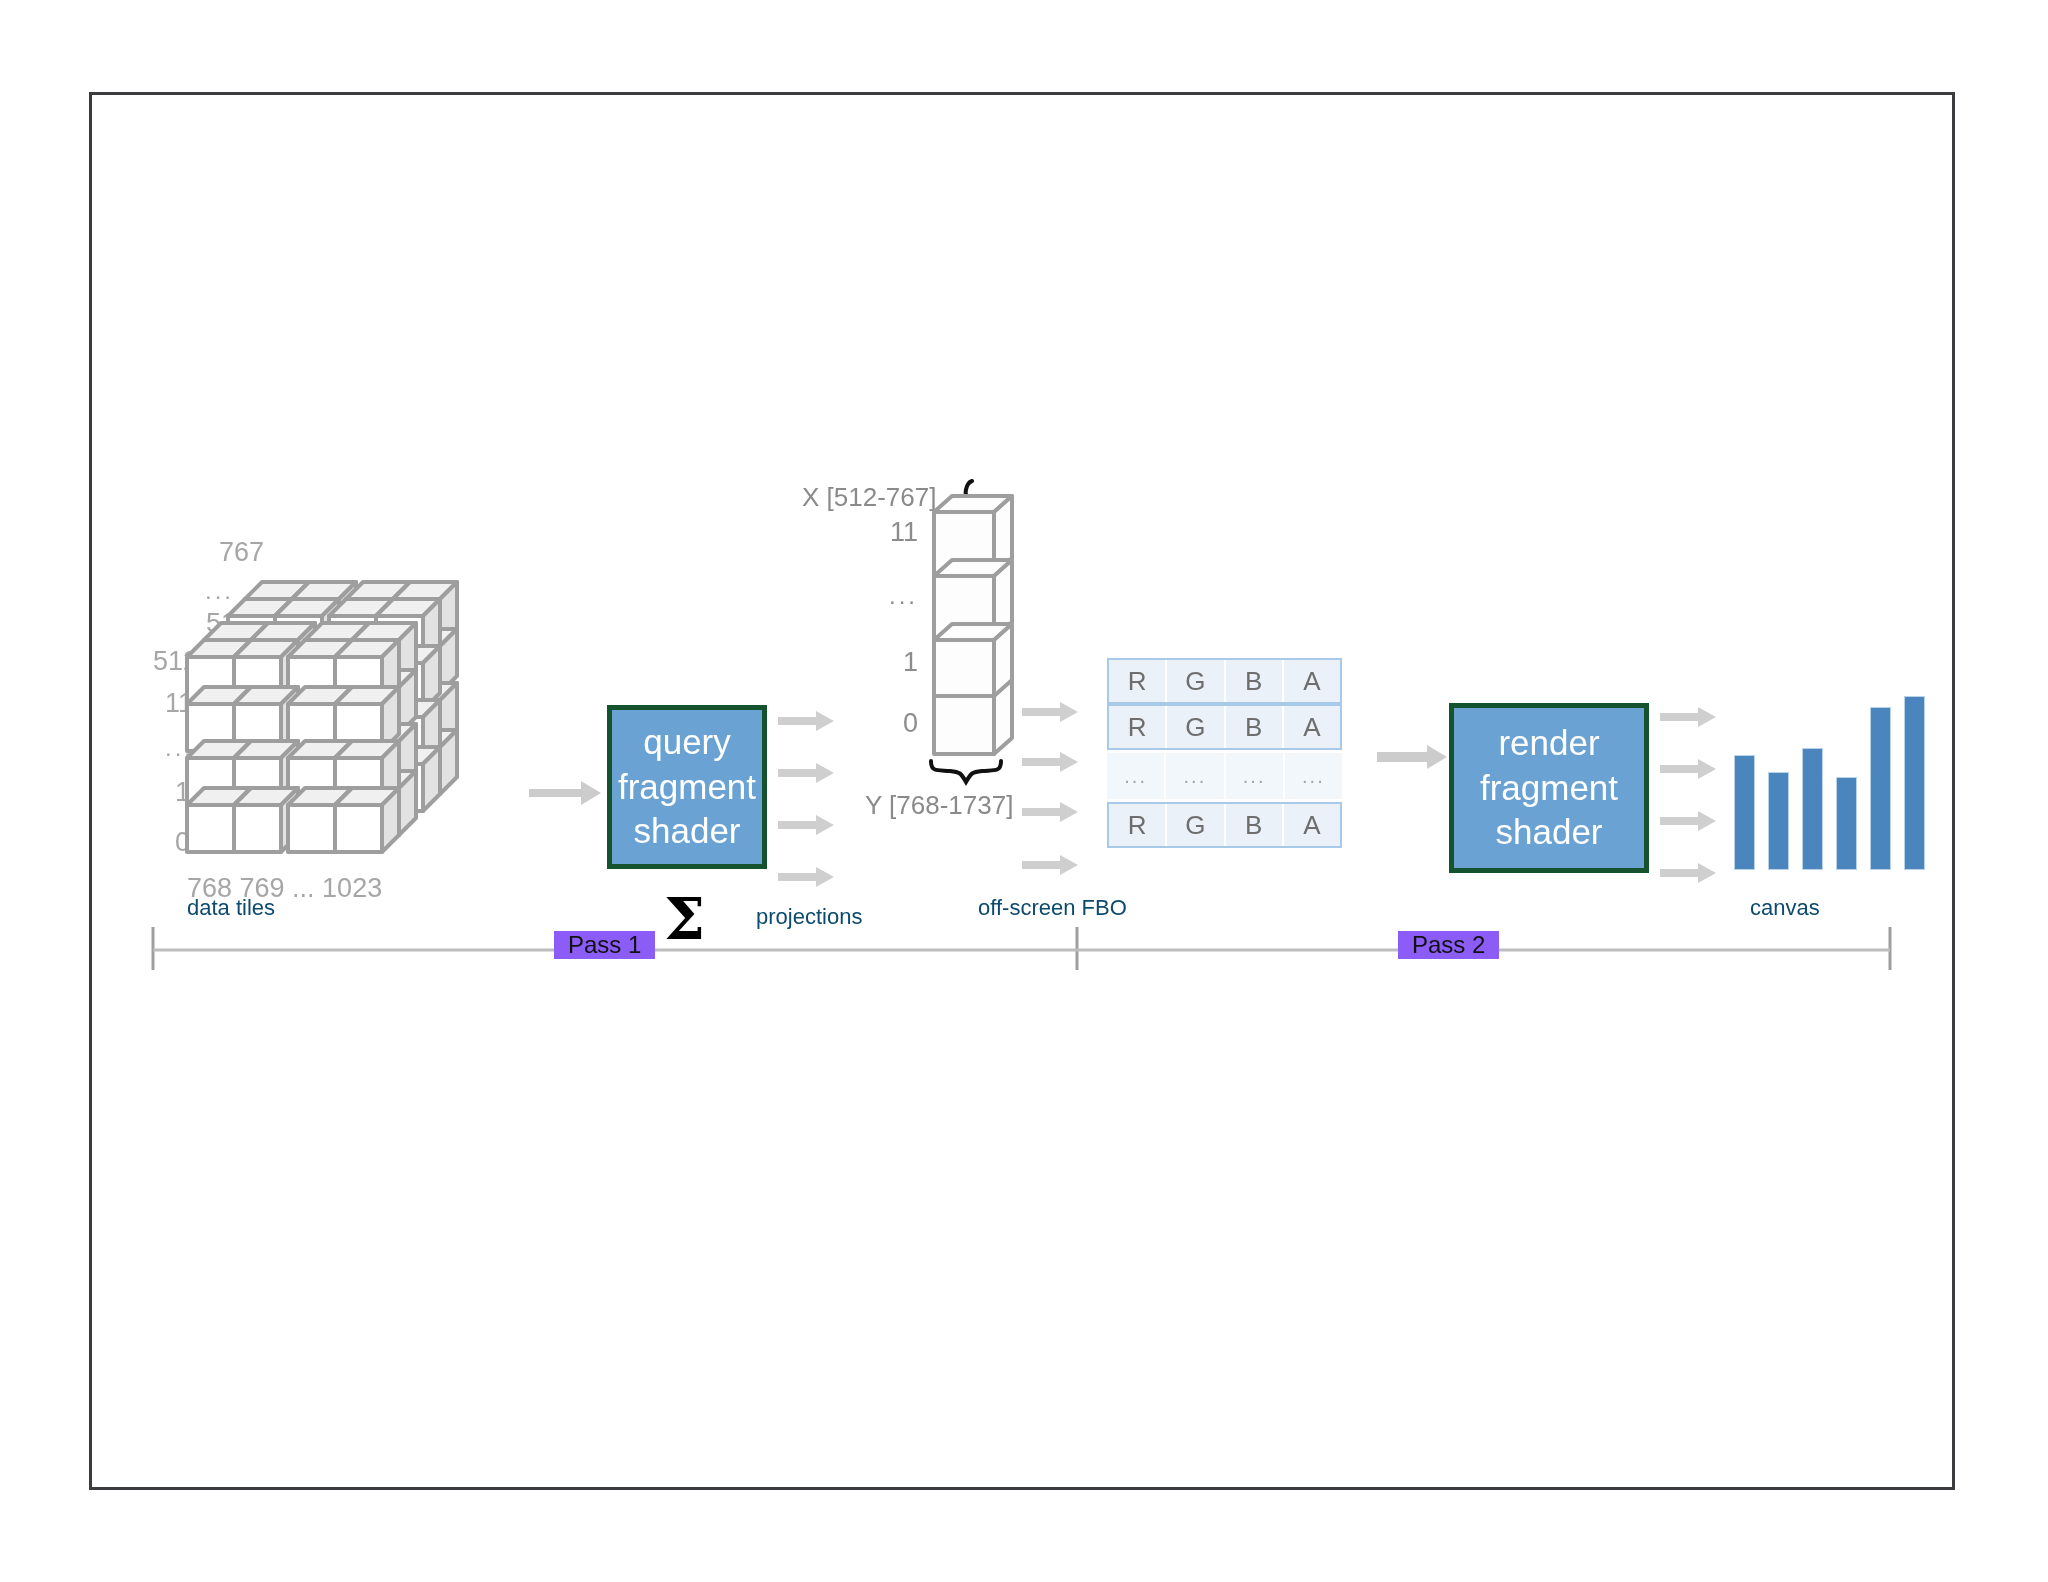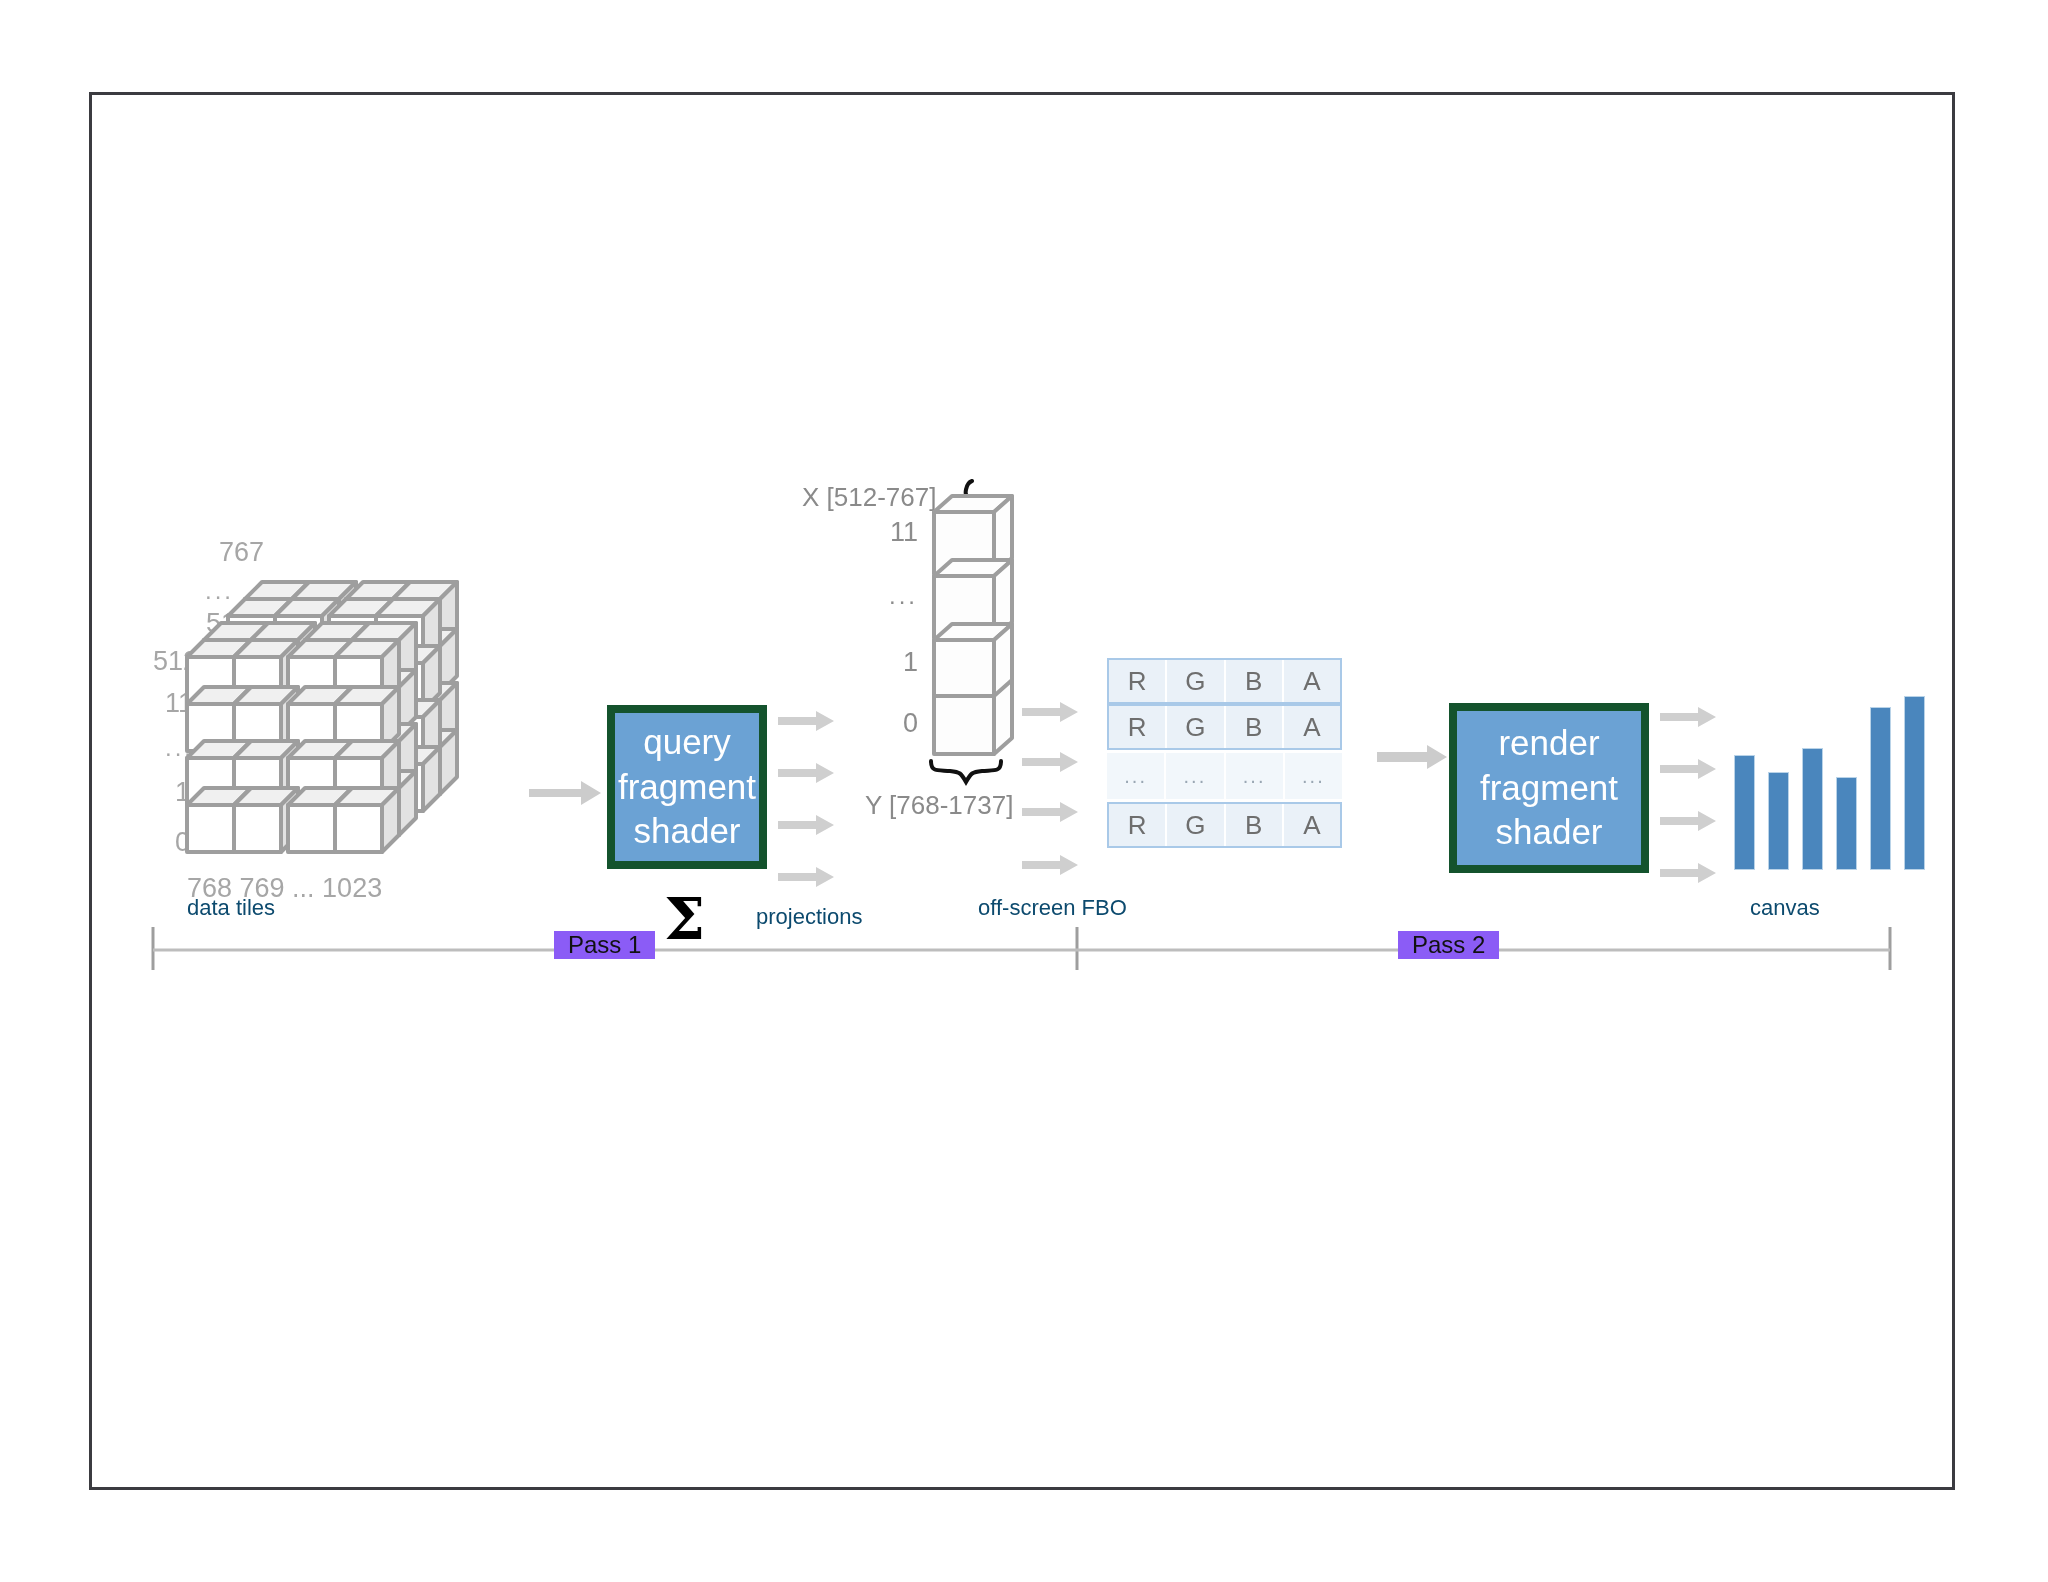--- a/index.html
+++ b/index.html
@@ -65,21 +65,21 @@
     white-space: nowrap;
   }
   .cube-axis-label.dots { letter-spacing: 3px; font-size: 24px; }
 
   #cube-svg { position: absolute; left: 0; top: 0; }
 
   
   .shader-box {
     position: absolute;
     background: #6ba2d4;
-    border: 8px solid #14532d;
+    border: 5px solid #14532d;
     color: #ffffff;
     font-size: 35px;
     line-height: 1.28;
     text-align: center;
     display: flex;
     flex-direction: column;
     justify-content: center;
     align-items: center;
     box-sizing: border-box;
     font-family: "Liberation Sans", sans-serif;

